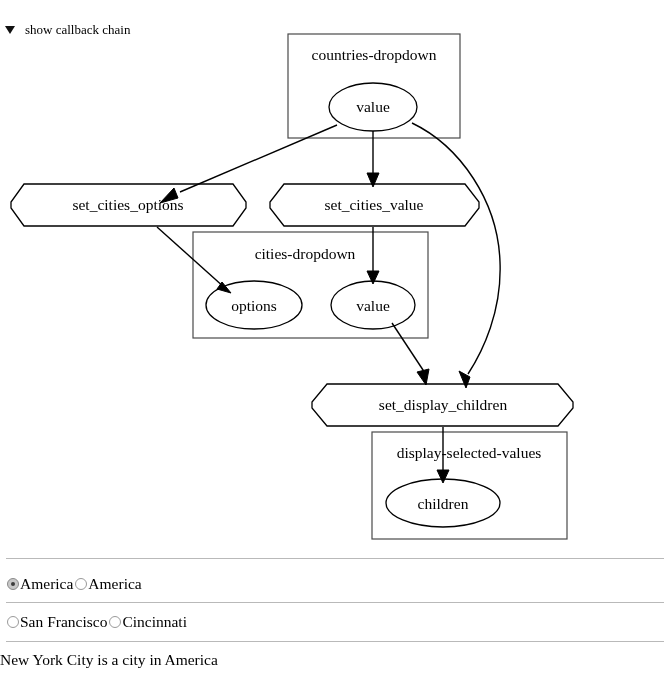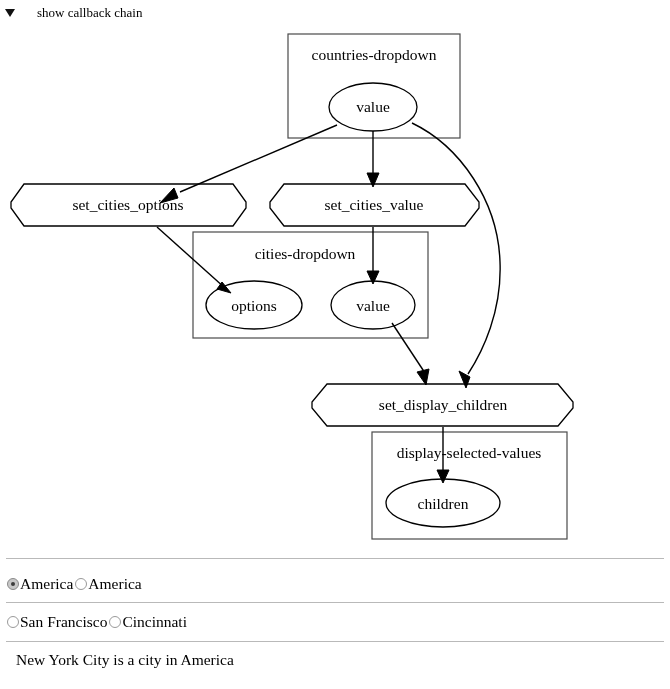--- a/index.html
+++ b/index.html
@@ -17,24 +17,24 @@
   }
   #page {
     position: absolute;
     inset: 0;
   }
 
   
   .callback-toggle {
     position: absolute;
     left: 5px;
-    top: 5px;
+    top: 22px;
     display: flex;
     align-items: center;
-    gap: 22px;
+    gap: 10px;
     font-size: 13px;
     line-height: 16px;
     cursor: pointer;
     user-select: none;
   }
   .tri {
     width: 0;
     height: 0;
     border-left: 5px solid transparent;
     border-right: 5px solid transparent;
@@ -136,21 +136,21 @@
     height: 4px;
     margin-left: -2px;
     margin-top: -2px;
     border-radius: 50%;
     background: #3c3c3c;
   }
   .radio-label { padding-right: 2px; }
 
   #output-text {
     position: absolute;
-    left: 16px;
+    left: 0;
     top: 650px;
     font-size: 15.5px;
     line-height: 20px;
   }
 </style>
 </head>
 <body>
 
 <div id="page">
 

